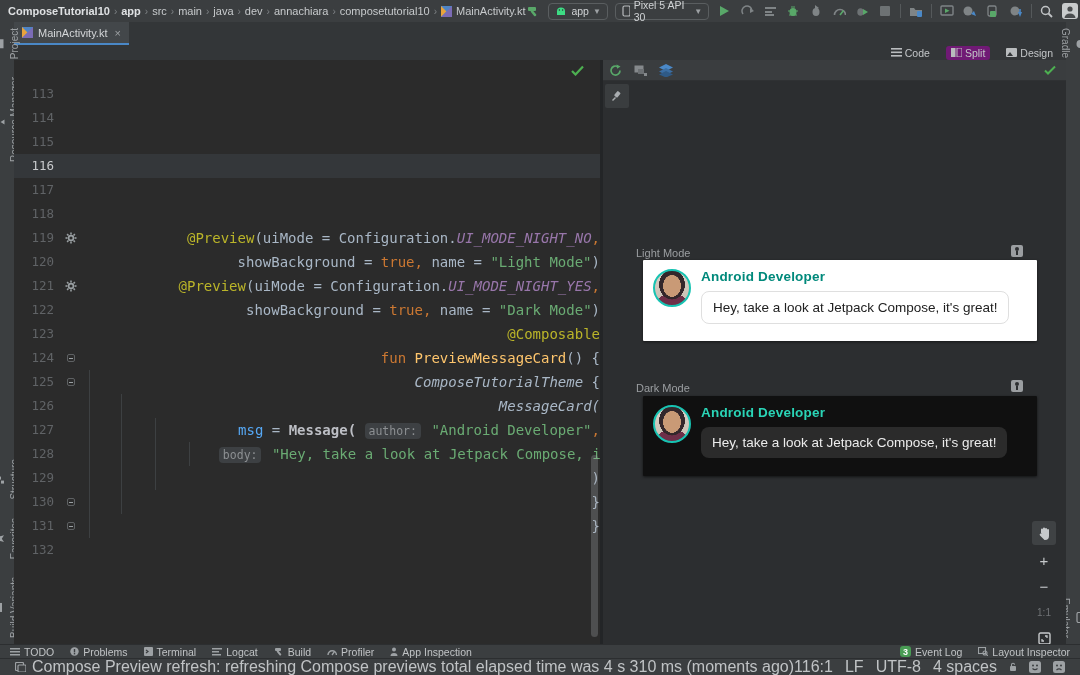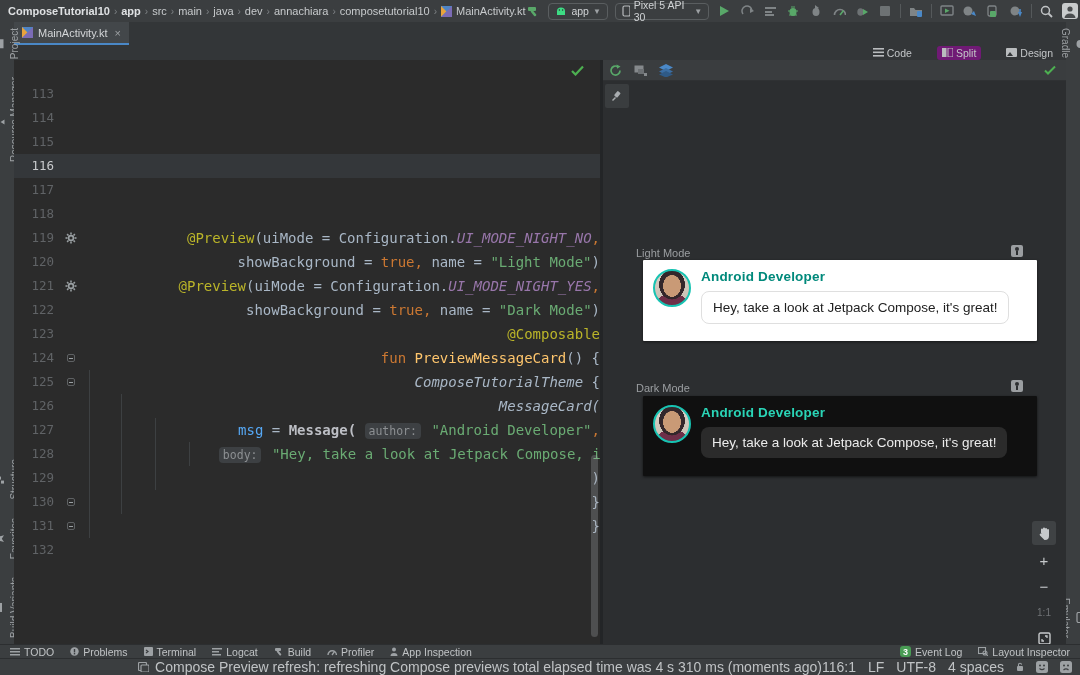--- a/index.html
+++ b/index.html
@@ -36,21 +36,21 @@
   .center { flex:1 1 auto; display:flex; flex-direction:column; min-width:0; }
 
   
   .tabbar { height:23px; background:#333638; display:flex; align-items:flex-end; flex:0 0 23px; }
   .tab { height:23px; display:flex; align-items:center; gap:5px; padding:0 8px; background:#43474a;
     border-bottom:2px solid #4a88c7; font-size:11px; color:#d4d6d8; }
   .tab .close { color:#9da1a4; font-size:11px; margin-left:2px; }
 
   
   .modebar { height:15px; background:#333638; display:flex; align-items:center;
-    justify-content:flex-end; gap:20px; padding-right:8px; font-size:10.5px; color:#c3c6c8; flex:0 0 15px; }
+    justify-content:flex-end; gap:11px; padding-right:8px; font-size:10.5px; color:#c3c6c8; flex:0 0 15px; }
   .mode { display:flex; align-items:center; gap:3px; padding:0 5px; height:14px; border-radius:3px; }
   .mode.sel { background:#701a75; }
 
   
   .work { flex:1 1 auto; display:flex; min-height:0; position:relative; }
 
   
   .editor { width:586px; background:#2b2b2b; position:relative; overflow:hidden;
     font-family:"DejaVu Sans Mono", monospace; font-size:14px; }
   .codepad { position:absolute; top:22px; left:0; right:0; }
@@ -107,21 +107,21 @@
   .zbtn.dim { color:#707376; font-size:10px; }
 
   
   .toolwinbar { height:14px; background:#3b3e40; border-top:1px solid #2c2e30; display:flex;
     align-items:center; justify-content:space-between; padding:0 10px; font-size:10.5px; flex:0 0 14px; }
   .twgroup { display:flex; align-items:center; gap:16px; }
   .twitem { display:flex; align-items:center; gap:4px; color:#c0c3c5; }
   .badge { background:#499c54; color:#fff; font-size:9px; border-radius:3px; padding:0 3px;
     height:11px; display:flex; align-items:center; font-weight:bold; }
   .statusbar { height:17px; background:#3b3e40; border-top:1px solid #2c2e30; display:flex;
-    align-items:center; justify-content:flex-end; padding:0 8px; font-size:14px; color:#c0c3c5; flex:0 0 17px; }
+    align-items:center; justify-content:center; padding:0 8px; font-size:16px; color:#c0c3c5; flex:0 0 17px; }
   .sb-left { display:flex; align-items:center; gap:6px; }
   .sb-right { display:flex; align-items:center; gap:12px; }
   svg { display:block; }
 </style>
 </head>
 <body>
 
 <div class="app">
 
   <div class="titlebar">

